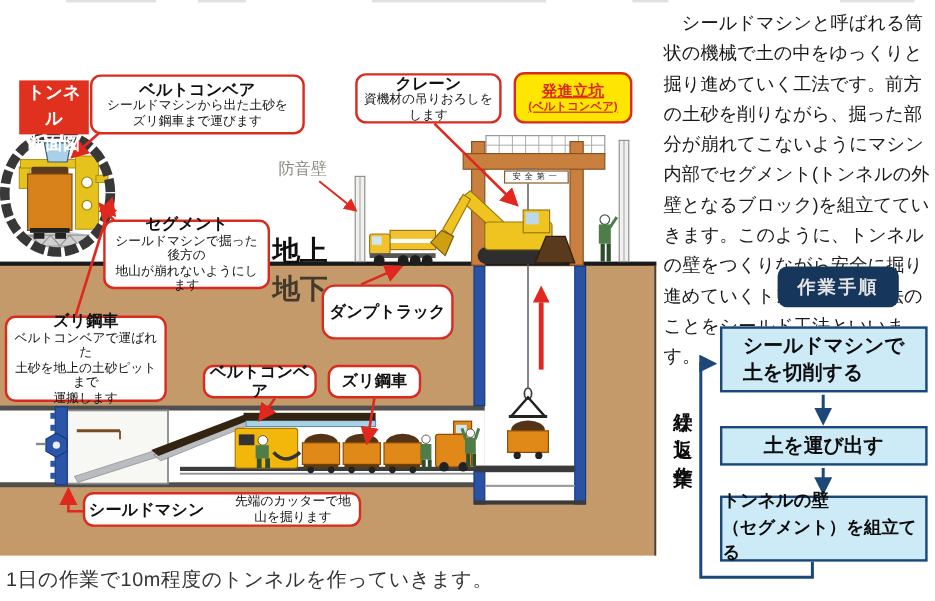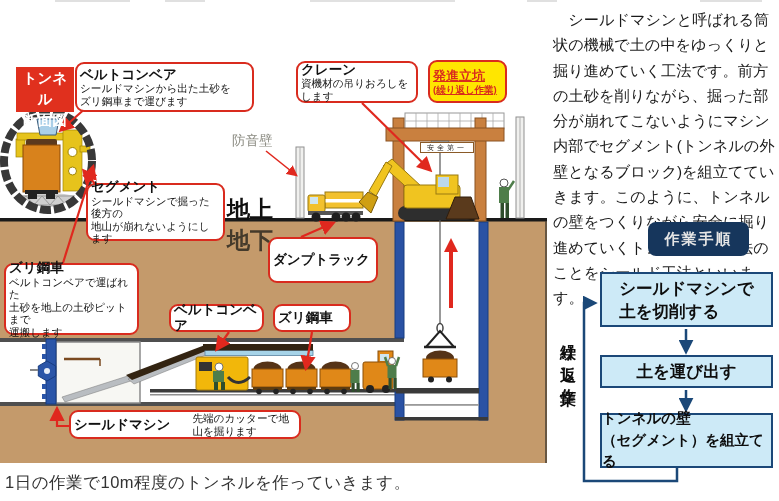--- a/index.html
+++ b/index.html
@@ -1,34 +1,34 @@
 <!DOCTYPE html>
 <html><head>
 <meta charset="utf-8">
 <style>
   html,body{margin:0;padding:0;background:#fff;}
   .stage{position:relative;width:779px;height:501px;background:#fff;overflow:hidden;
          font-family:"Liberation Sans","DejaVu Sans",sans-serif;}
   svg.scene{position:absolute;left:0;top:0;z-index:1;}
   
   .callout{position:absolute;background:#fff;border:2.5px solid #d92b1e;border-radius:9px;
-           box-sizing:border-box;padding:1px 3px;display:flex;flex-direction:column;
+           text-align:center;box-sizing:border-box;padding:1px 3px;display:flex;flex-direction:column;
            justify-content:center;line-height:1.18;z-index:3;}
   .c-title{font-weight:bold;font-size:13.5px;color:#111;}
   .c-desc{font-size:10.6px;color:#111;white-space:pre-line;}
   #co-belt-top{left:75px;top:62px;width:179px;height:50px;}
   #co-crane{left:296px;top:61px;width:122px;height:42px;}
   #co-segment{left:86px;top:183px;width:139px;height:58px;}
   #co-muck-big{left:4px;top:263px;width:135px;height:72px;}
-  #co-dump{left:268px;top:237px;width:110px;height:46px;}
+  #co-dump{left:268px;top:237px;width:110px;height:46px;border-radius:11px;}
   #co-belt-small{left:169px;top:304px;width:95px;height:28px;}
   #co-muck-small{left:273px;top:304px;width:78px;height:28px;}
   #co-shield{left:69px;top:410px;width:232px;height:29px;flex-direction:row;align-items:center;
              justify-content:center;gap:22px;white-space:nowrap;}
-  #co-launch{left:428px;top:60px;width:79px;height:43px;background:#ffe600;border-width:2px;}
+  #co-launch{left:428px;top:60px;width:99px;height:43px;background:#ffe600;border-width:2px;}
   #co-launch .l1{font-size:13px;font-weight:bold;color:#d92b1e;text-decoration:underline;}
   #co-launch .l2{font-size:9.5px;font-weight:bold;color:#d92b1e;text-decoration:underline;}
   
   .red-label{position:absolute;left:16px;top:67px;width:58px;height:45px;background:#e0301e;color:#fff;
              font-weight:bold;font-size:14.5px;text-align:center;line-height:1.45;padding-top:1px;
              box-sizing:border-box;z-index:3;}
   #lbl-ground{position:absolute;left:227px;top:194px;font-weight:bold;font-size:23px;color:#101010;z-index:3;}
   #lbl-under{position:absolute;left:227px;top:225px;font-weight:bold;font-size:23px;color:#443a2b;z-index:3;}
   #lbl-wall{position:absolute;left:232px;top:132px;font-size:13.5px;color:#8b8b82;z-index:3;}
   .crane-sign{position:absolute;left:420px;top:142px;width:54px;height:11px;background:#fff;
@@ -273,21 +273,21 @@
     <span class="c-title">ベルトコンベア</span>
     <span class="c-desc">シールドマシンから出た土砂を
 ズリ鋼車まで運びます</span>
   </div>
   <div class="callout" id="co-crane">
     <span class="c-title">クレーン</span>
     <span class="c-desc">資機材の吊りおろしをします</span>
   </div>
   <div class="callout" id="co-launch">
     <span class="l1">発進立坑</span>
-    <span class="l2">(繰り返し作業)</span>
+    <span class="l2">(ベルトコンベア)</span>
   </div>
   <div class="callout" id="co-segment">
     <span class="c-title">セグメント</span>
     <span class="c-desc">シールドマシンで掘った後方の
 地山が崩れないようにします</span>
   </div>
   <div class="callout" id="co-muck-big">
     <span class="c-title">ズリ鋼車</span>
     <span class="c-desc">ベルトコンベアで運ばれた
 土砂を地上の土砂ピットまで

